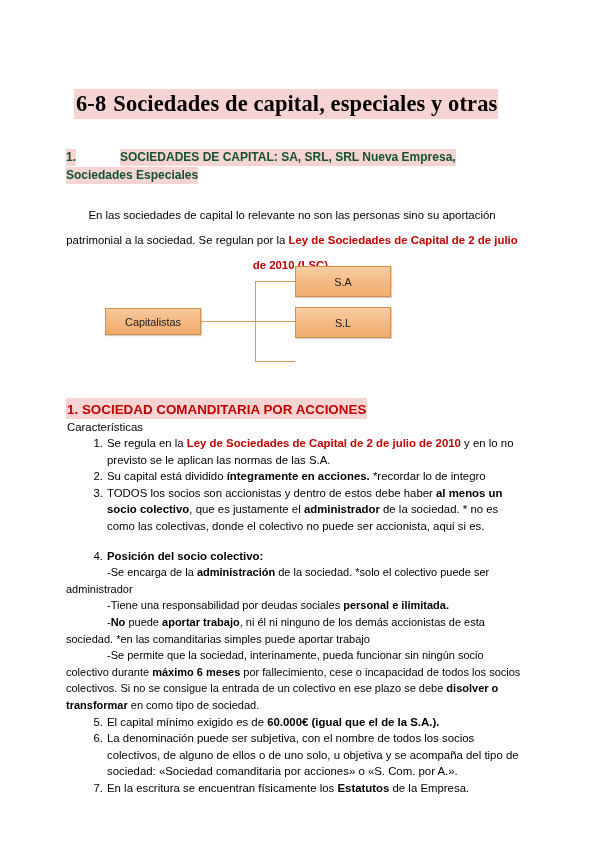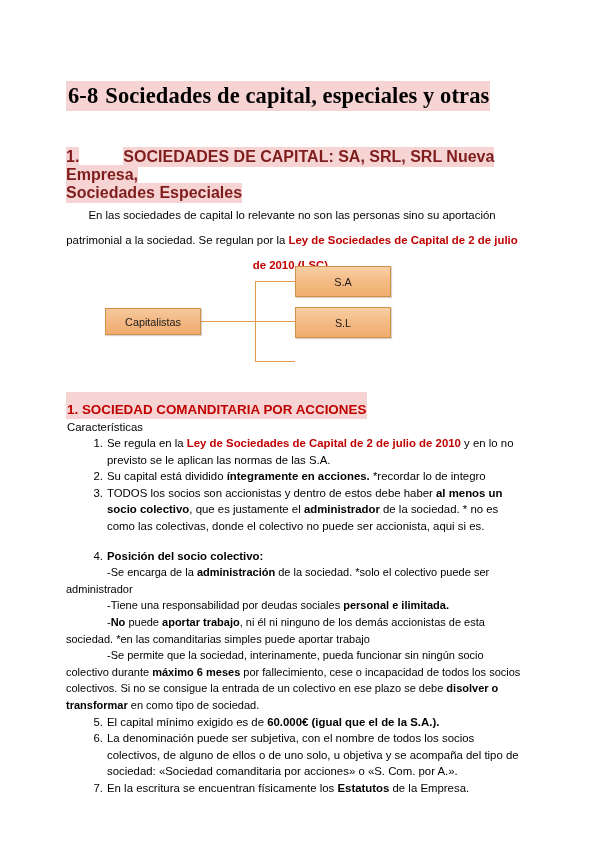--- a/index.html
+++ b/index.html
@@ -29,42 +29,42 @@
     width: 470px;
   }
 
   
   .doc-title {
     font-family: "Liberation Serif", serif;
     font-size: 22.5px;
     font-weight: bold;
     color: #000000;
     letter-spacing: 0.1px;
-    margin: 0;
+    margin: 8px;
     padding: 0;
     position: absolute;
     top: 83px;
     left: 0;
     white-space: nowrap;
   }
   .doc-title .hl {
     background: #F7D4D4;
     padding: 2px 1px 3px 2px;
   }
   .title-num { margin-right: 7px; }
 
   
   .sec1 {
     position: absolute;
     top: 148px;
     left: 0;
     width: 430px;
-    font-size: 16px;
+    font-size: 12px;
     font-weight: bold;
-    color: #7f1d1d;
+    color: #14532d;
     line-height: 18px;
   }
   .sec1 .hl {
     background: #F7D4D4;
     padding: 1px 0 2px 0;
     box-decoration-break: clone;
     -webkit-box-decoration-break: clone;
   }
   .sec1 .num-gap { display: inline-block; width: 44px; }
 
@@ -129,21 +129,21 @@
     position: absolute;
     top: 402px;
     left: 0;
     font-size: 13.4px;
     font-weight: bold;
     color: #C00000;
     white-space: nowrap;
   }
   .sec2 .hl {
     background: #F7D4D4;
-    padding: 10px 1px 2px 1px;
+    padding: 4px 1px 2px 1px;
   }
 
   
   .caract {
     position: absolute;
     top: 421px;
     left: 1px;
     font-size: 11.4px;
     color: #000;
   }

